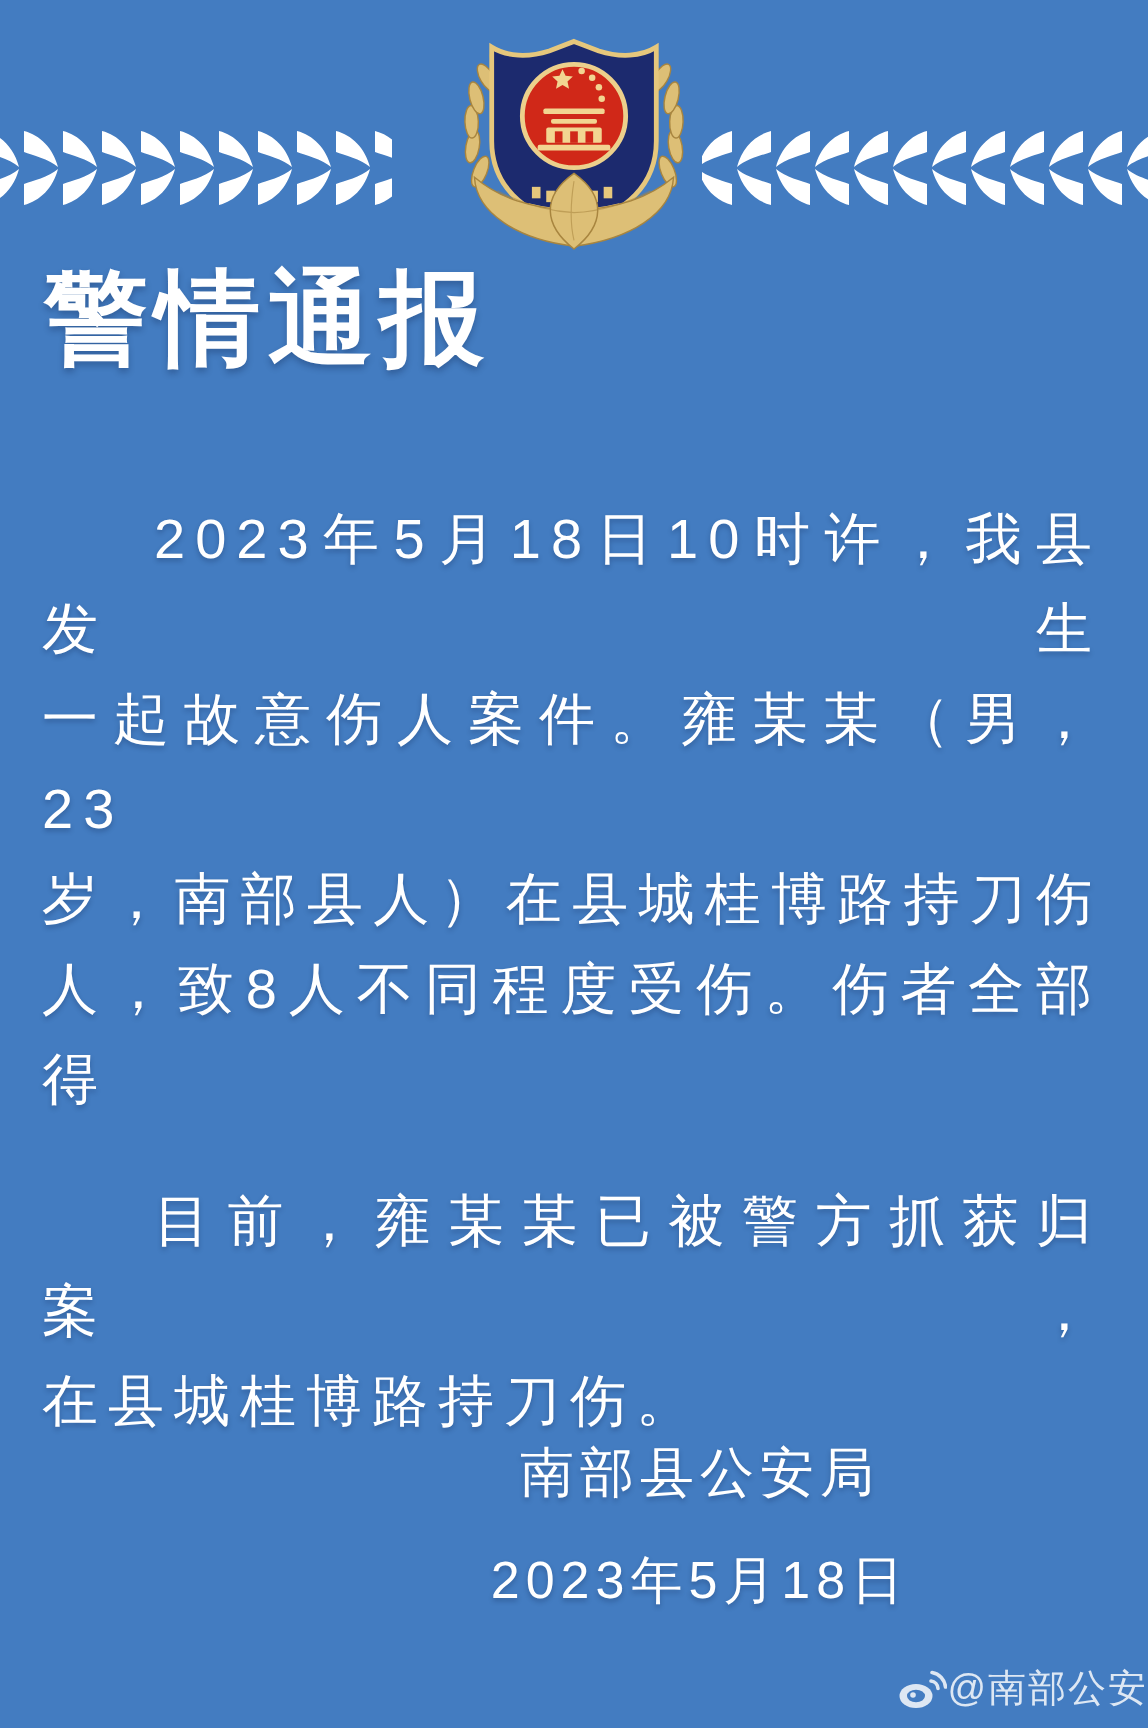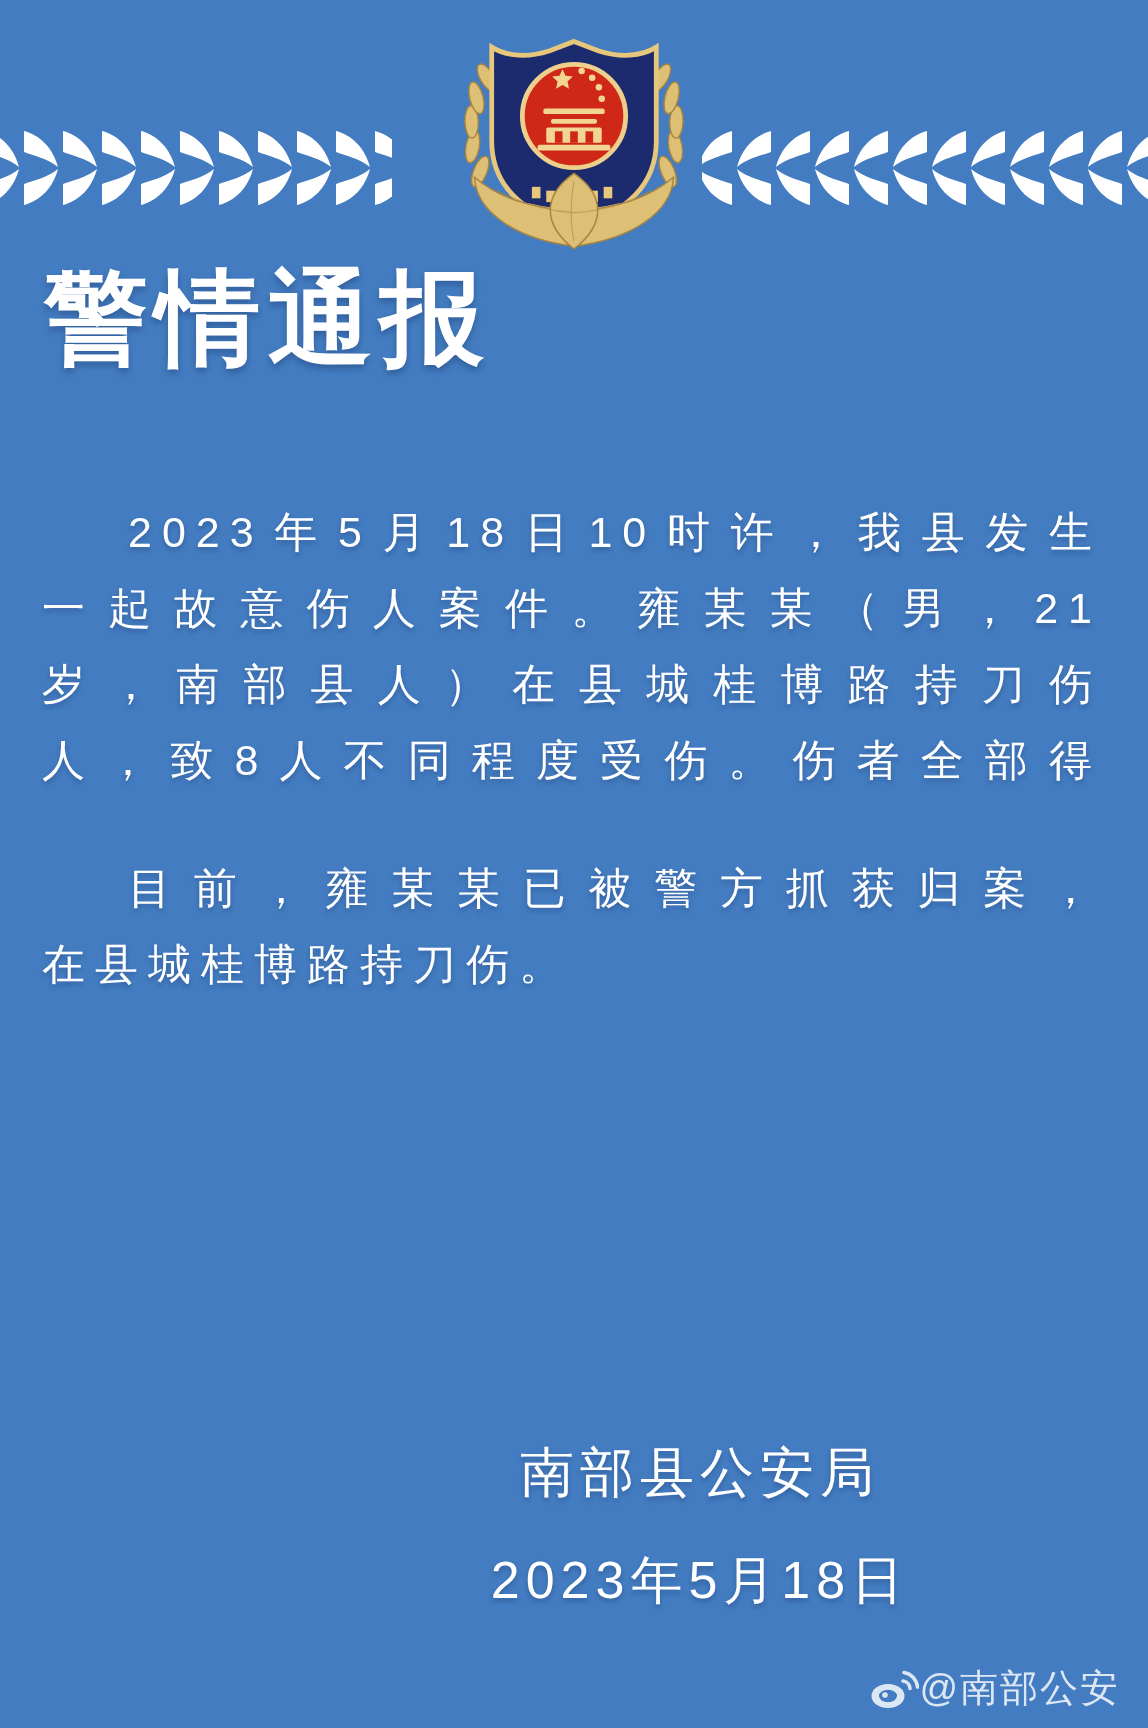--- a/index.html
+++ b/index.html
@@ -44,38 +44,38 @@
     white-space:nowrap;
     margin-left:36px;
   }
   
   .notice-body{
     position:absolute;top:494px;left:42px;right:46px;
     text-shadow:0 3px 5px rgba(10,30,70,.28);
   }
   .para + .para{margin-top:52px;}
   .body-line{
-    font-size:43px;line-height:76px;
+    font-size:56px;line-height:90px;
     letter-spacing:10px;
     text-align:justify;
   }
   .body-line.fill{text-align-last:justify;}
   .body-line.indent{text-indent:2em;}
   
   .signature{
     position:absolute;top:1418px;left:0;right:0;
     text-align:center;
     transform:translateX(126px);
     text-shadow:0 3px 5px rgba(10,30,70,.28);
   }
   .sig-agency{font-size:54px;line-height:108px;letter-spacing:6px;}
   .sig-date{font-size:52px;line-height:108px;letter-spacing:6px;}
   
   .watermark{
-    position:absolute;right:28px;bottom:14px;
+    position:absolute;right:0;bottom:14px;
     display:flex;align-items:center;
     opacity:.82;
     text-align:center;
   }
   .watermark .wm-text{font-size:38px;letter-spacing:2px;}
   .watermark svg{display:block;}
 </style>
 </head>
 <body>
 
@@ -192,21 +192,21 @@
         <path d="M150,160 C146,185 146,205 150,222"></path>
       </g>
     </g>
   </svg>
 
   <div class="page-title">警情通报</div>
 
   <div class="notice-body">
       <div class="para">
         <div class="body-line fill indent">2023年5月18日10时许，我县发生</div>
-        <div class="body-line fill">一起故意伤人案件。雍某某（男，21</div>
+        <div class="body-line fill">一起故意伤人案件。雍某某（男，23</div>
         <div class="body-line fill">岁，南部县人）在县城桂博路持刀伤</div>
         <div class="body-line fill">人，致8人不同程度受伤。伤者全部得</div>
       </div>
       <div class="para">
         <div class="body-line fill indent">目前，雍某某已被警方抓获归案，</div>
         <div class="body-line">在县城桂博路持刀伤。</div>
       </div>
     </div>
 
   <div class="signature">

